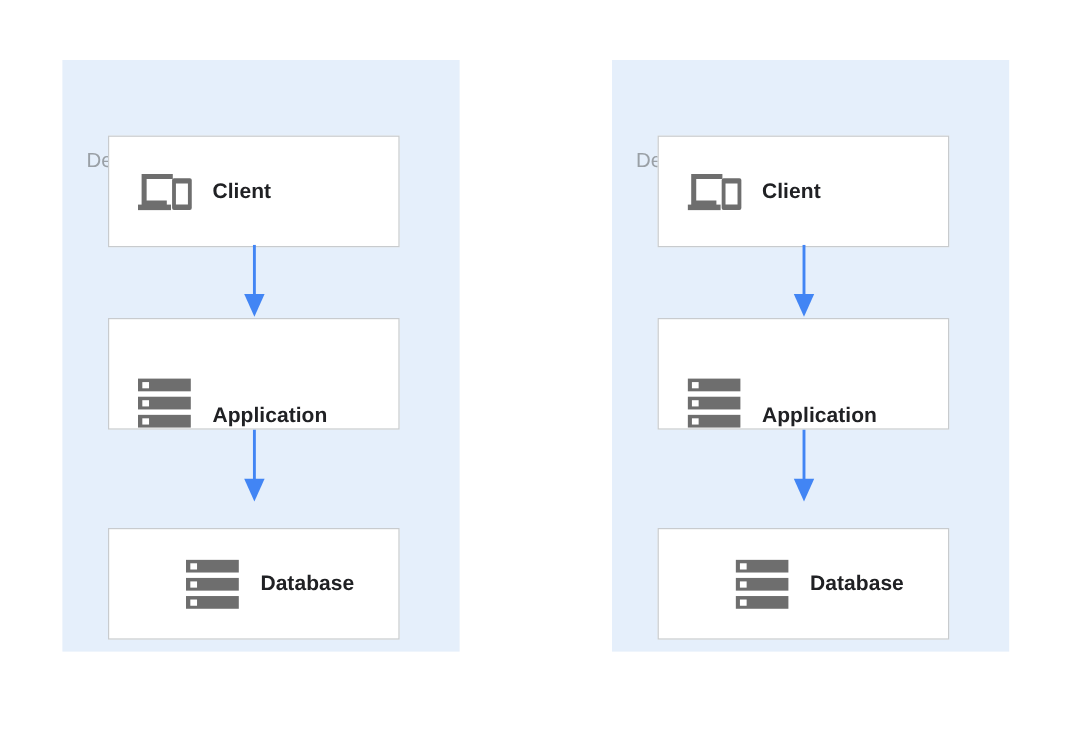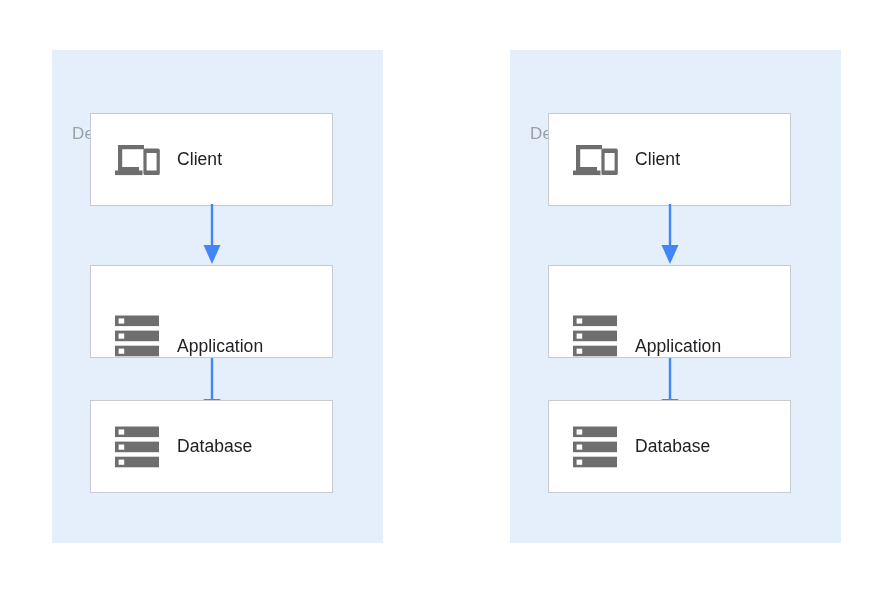--- a/index.html
+++ b/index.html
@@ -46,36 +46,37 @@
     width: 243px;
     height: 93px;
     background: #ffffff;
     border: 1px solid #c8cbce;
     box-sizing: border-box;
     display: flex;
     align-items: center;
   }
   .node-client { top: 63px; }
   .node-app    { top: 215px; align-items: flex-end; }
-  .node-db     { top: 350px; }
+  .node-db     { top: 390px; padding-left: 40px; }
 
   .node-icon {
     width: 54px;
     margin-left: 20px;
     flex: 0 0 auto;
     display: flex;
     align-items: center;
     justify-content: center;
   }
   .node-label {
     font-size: 17.5px;
     color: #202124;
     margin-left: 12px;
     white-space: nowrap;
     letter-spacing: 0.05px;
+    font-weight: bold;
   }
 
   
   .arrow {
     position: absolute;
     left: 142px;
     width: 36px;
     height: 62px;
     pointer-events: none;
   }

